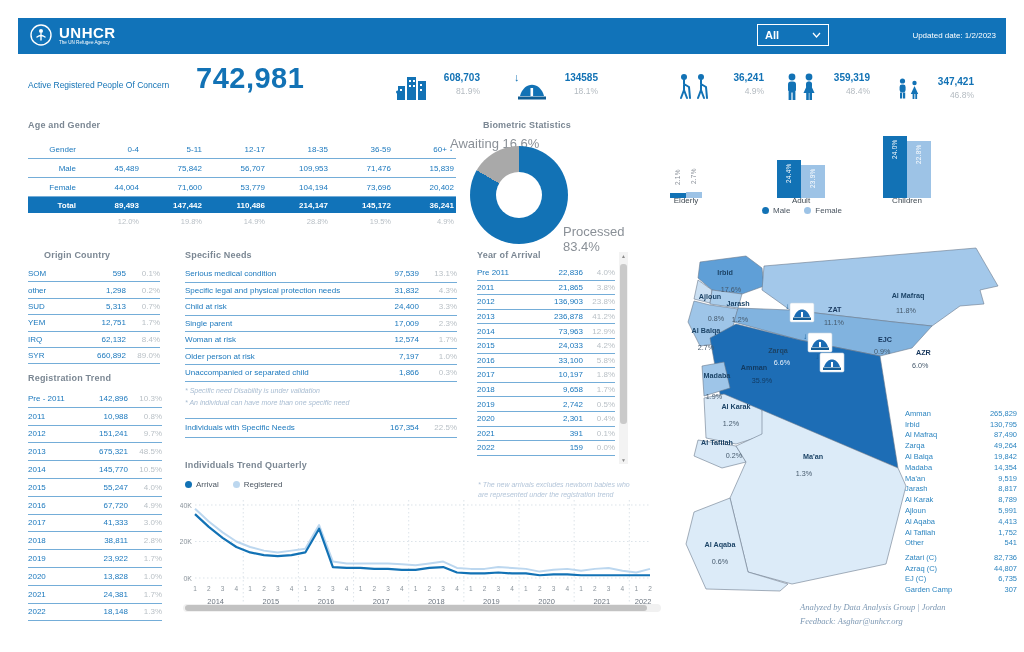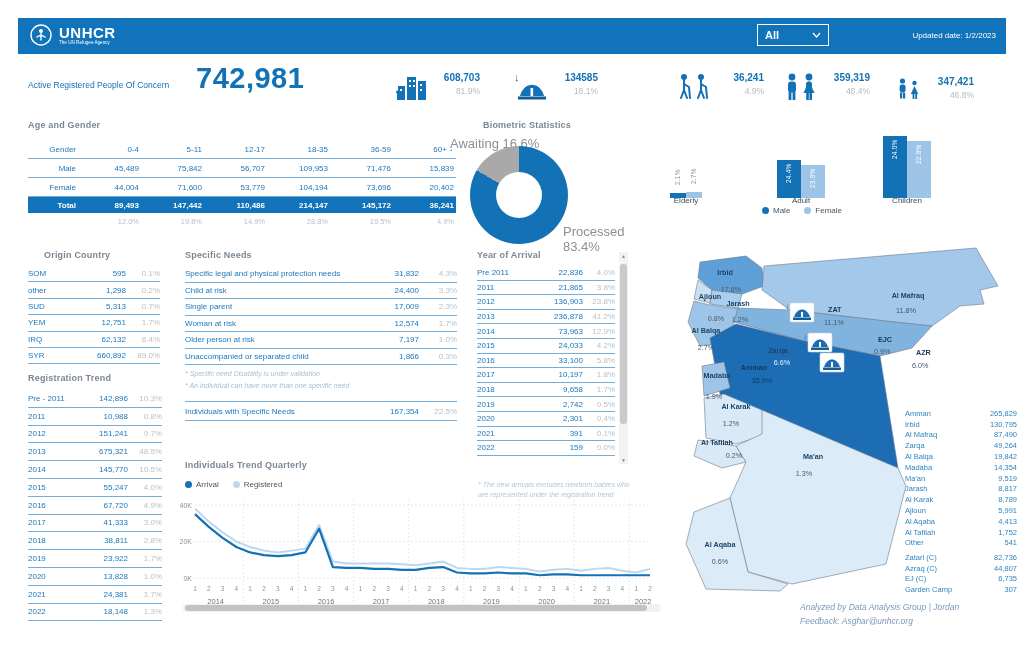--- a/index.html
+++ b/index.html
@@ -56,21 +56,21 @@
 .gov{font-size:7.5px;color:#2e86c1;width:112px;}
 .gov .grow{display:flex;height:10.8px;align-items:center;}
 .gov .gval{margin-left:auto;}
 
 .note{font-size:7px;font-style:italic;color:#b3c5d9;line-height:10px;}
 .hscroll{background:#f1f1f1;border-radius:4px;}
 .hthumb{position:absolute;left:2px;top:1px;height:6px;border-radius:3px;background:#c2c2c2;}
 .vscroll{background:#f3f3f3;}
 .varrow{font-size:5px;color:#8a8a8a;text-align:center;line-height:8px;}
 .vthumb{position:absolute;left:1px;width:7px;background:#cacaca;border-radius:3px;}
-.footer{font-size:8.5px;font-style:italic;color:#7e99b4;}
+.footer{font-size:8.5px;font-style:italic;color:#7e99b4;font-family:Liberation Serif, serif;}
 text{font-family:"Liberation Sans",sans-serif;}
 </style>
 </head>
 <body>
 
 <div id="app">
 
   <div class="header abs">
     <div class="logo">
       <svg width="26" height="26" viewBox="0 0 26 26">
@@ -294,20 +294,25 @@
       <div class="trow">
         <span class="tname">SYR</span>
         <span class="tval">660,892</span>
         <span class="tpct">89.0%</span>
       </div>
     </div>
 
   <div class="abs sec-title" style="left:185px;top:250px;">Specific Needs</div>
   <div class="abs tbl sn" style="left:185px;top:266px;">
     <div id="sn-rows">
+        <div class="trow">
+          <span class="tname">Serious medical condition</span>
+          <span class="tval">97,539</span>
+          <span class="tpct">13.1%</span>
+        </div>
         <div class="trow">
           <span class="tname">Specific legal and physical protection needs</span>
           <span class="tval">31,832</span>
           <span class="tpct">4.3%</span>
         </div>
         <div class="trow">
           <span class="tname">Child at risk</span>
           <span class="tval">24,400</span>
           <span class="tpct">3.3%</span>
         </div>

